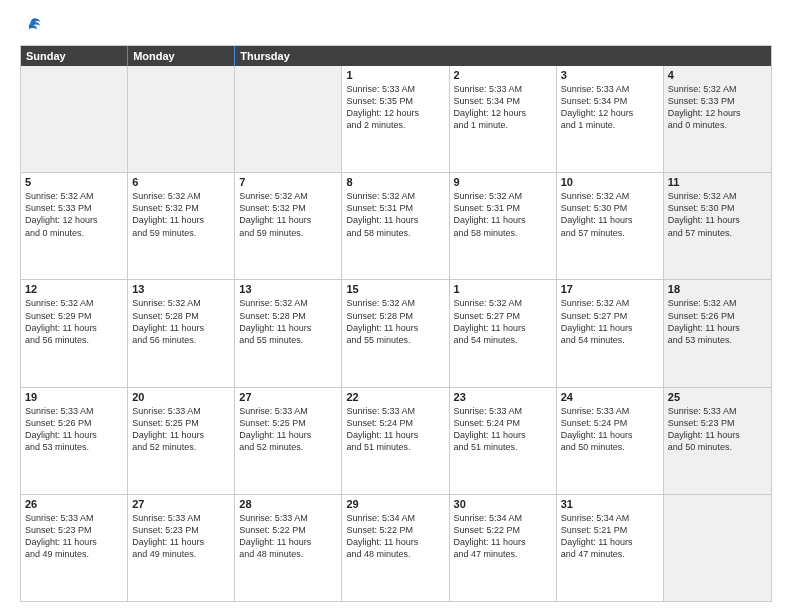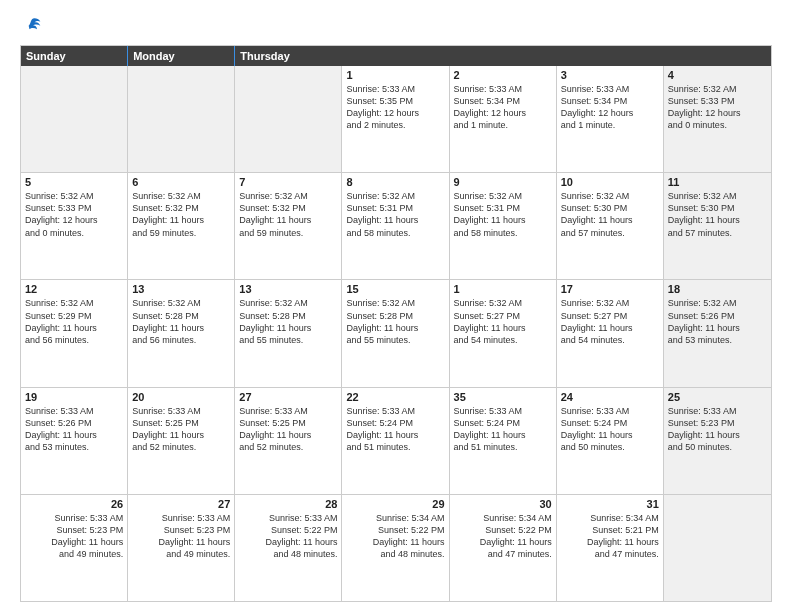--- a/index.html
+++ b/index.html
@@ -70,21 +70,21 @@
       flex: 1;
       display: flex;
       flex-direction: column;
     }
     .cal-row {
       display: grid;
       grid-template-columns: repeat(7, 1fr);
       flex: 1;
       border-bottom: 1px solid #ccc;
     }
-    .cal-row:last-child { border-bottom: none; text-align: right; }
+    .cal-row:last-child { border-bottom: none; }
     .cal-cell {
       border-right: 1px solid #ccc;
       padding: 3px 4px;
       font-size: 9.5px;
       color: #333;
       vertical-align: top;
       background: #fff;
       min-height: 0;
     }
     .cal-cell:last-child { border-right: none; }
@@ -289,21 +289,21 @@
             <div class="cell-text">and 52 minutes.</div>
           </div>
           <div class="cal-cell">
             <div class="day-number">22</div>
             <div class="cell-text">Sunrise: 5:33 AM</div>
             <div class="cell-text">Sunset: 5:24 PM</div>
             <div class="cell-text">Daylight: 11 hours</div>
             <div class="cell-text">and 51 minutes.</div>
           </div>
           <div class="cal-cell">
-            <div class="day-number">35</div>
+            <div class="day-number">23</div>
             <div class="cell-text">Sunrise: 5:33 AM</div>
             <div class="cell-text">Sunset: 5:24 PM</div>
             <div class="cell-text">Daylight: 11 hours</div>
             <div class="cell-text">and 51 minutes.</div>
           </div>
           <div class="cal-cell">
             <div class="day-number">24</div>
             <div class="cell-text">Sunrise: 5:33 AM</div>
             <div class="cell-text">Sunset: 5:24 PM</div>
             <div class="cell-text">Daylight: 11 hours</div>

